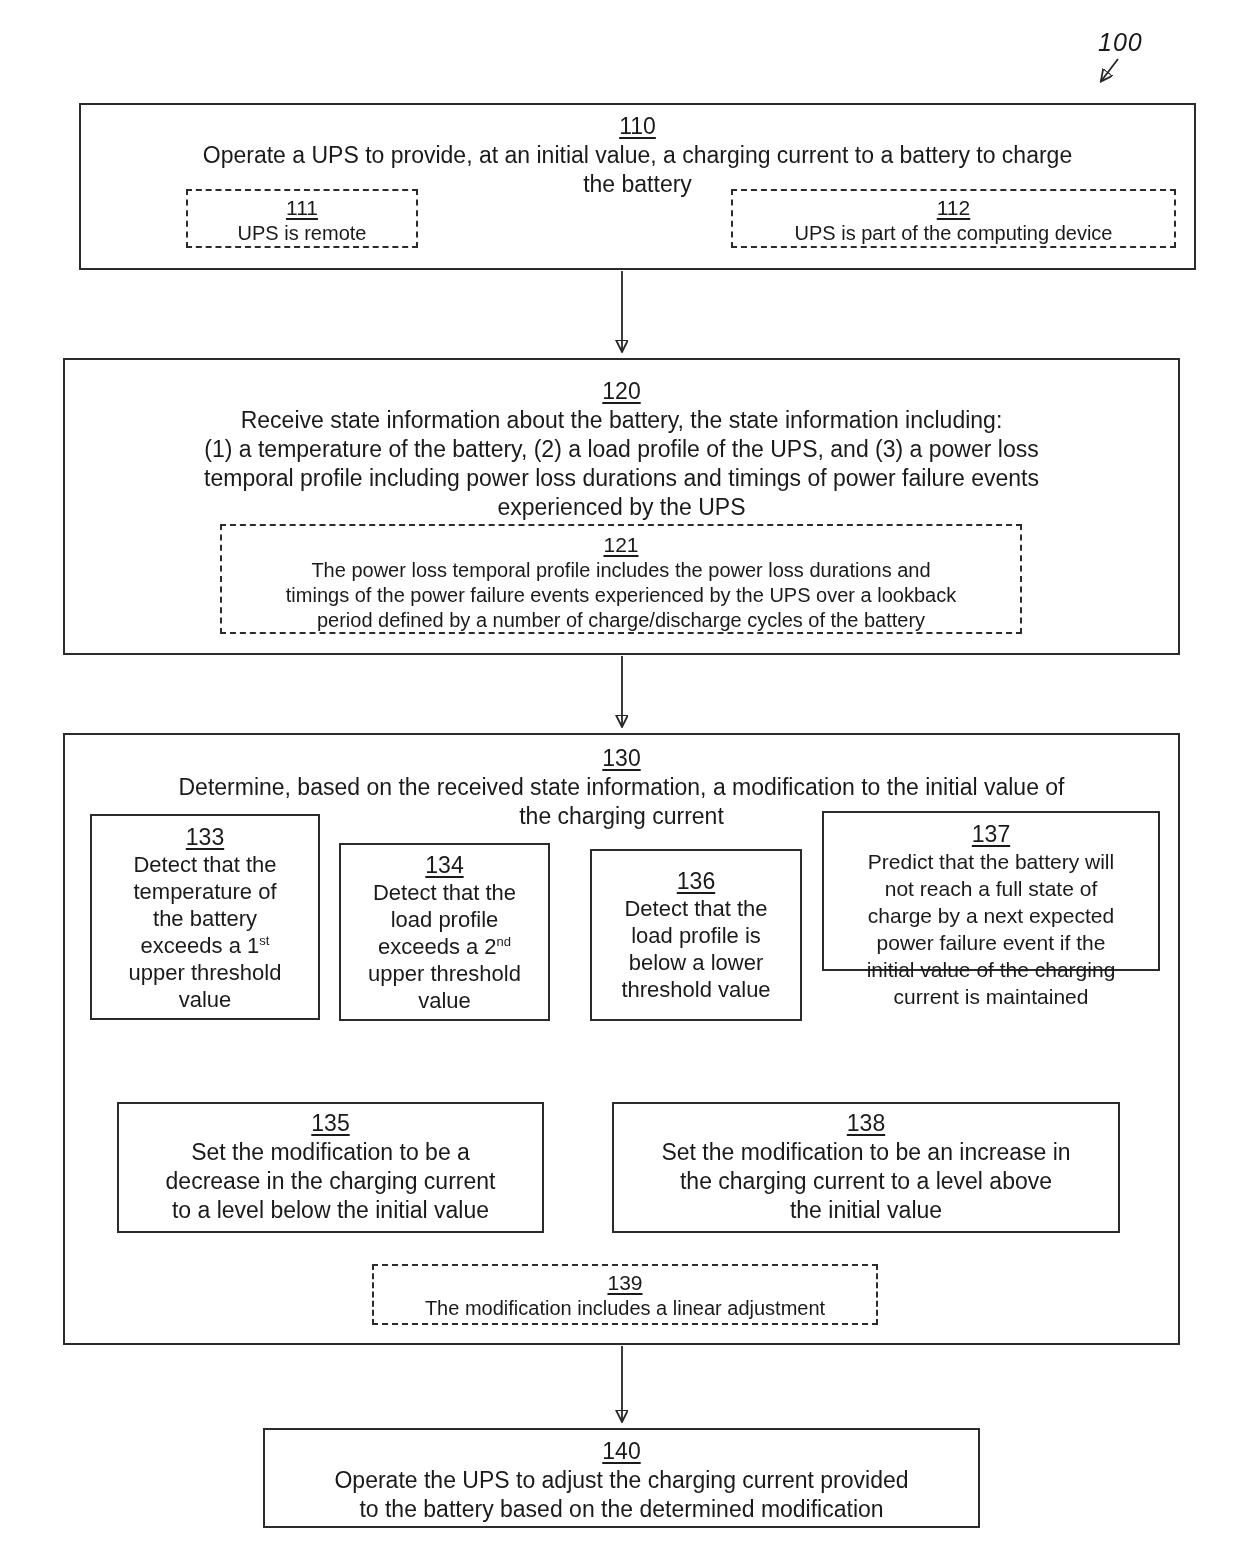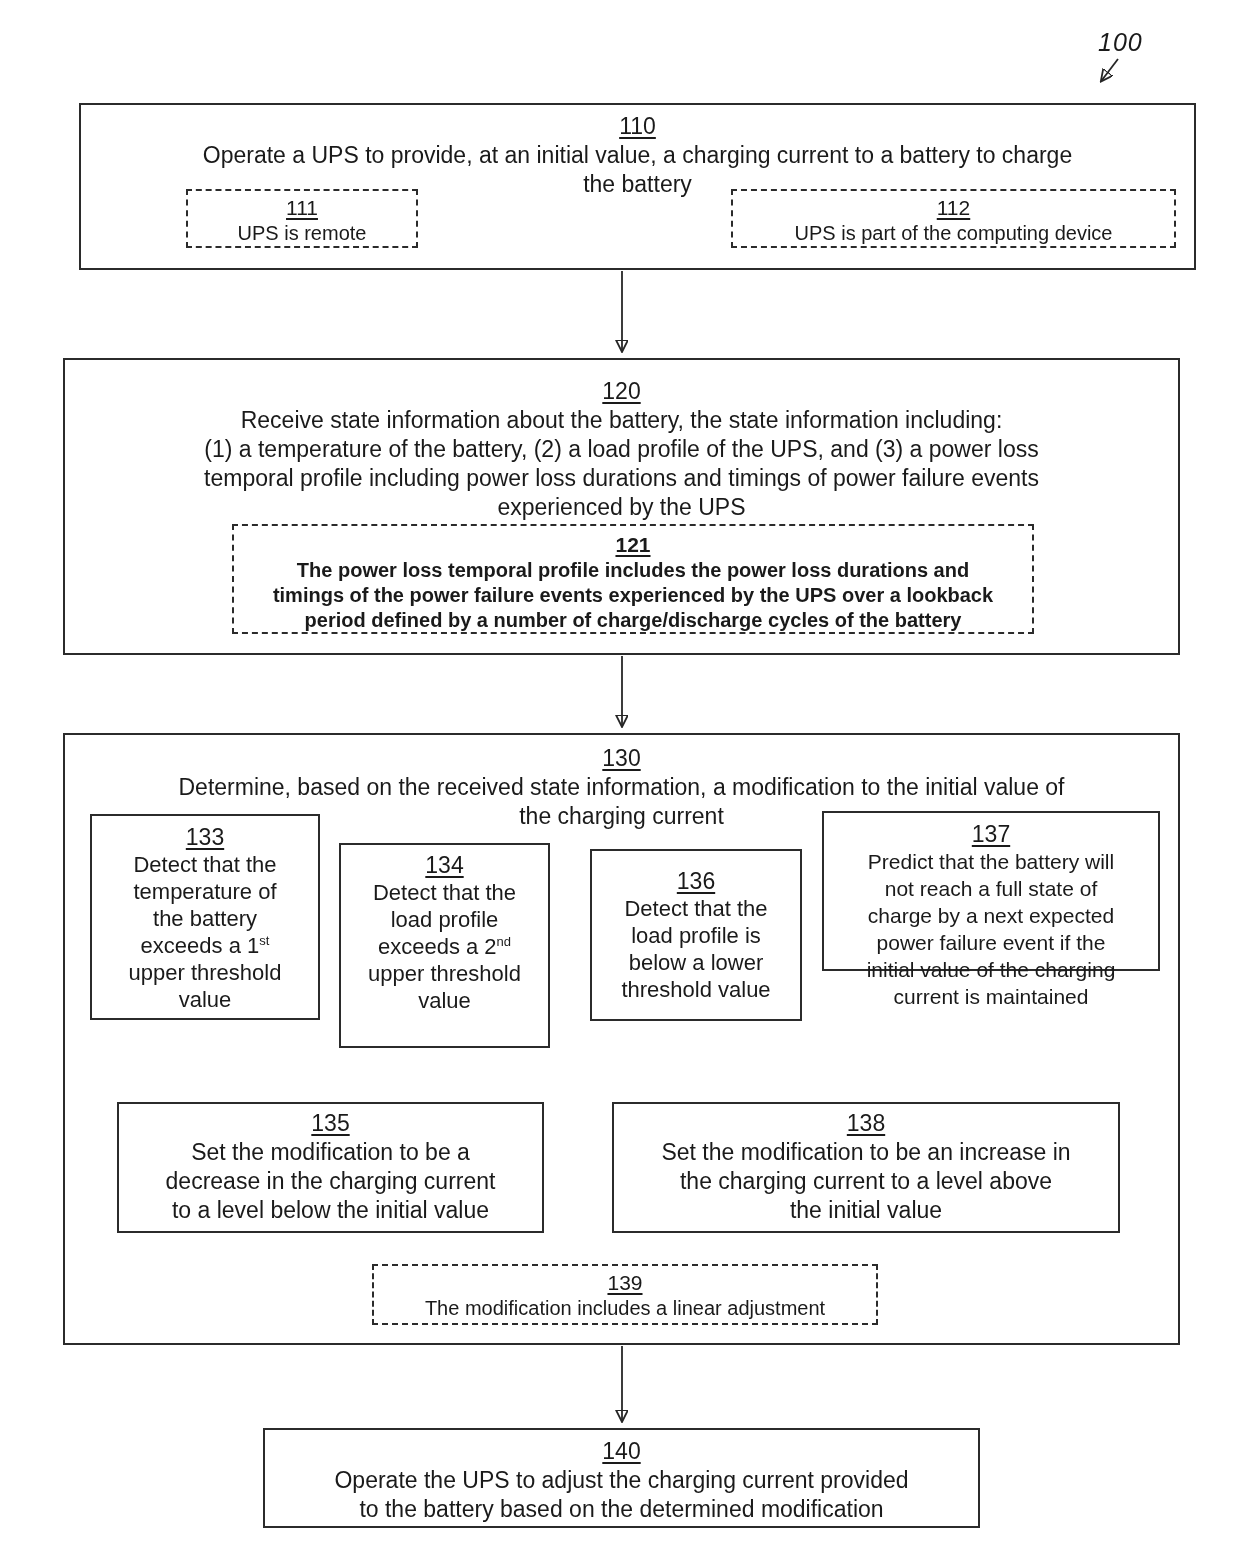--- a/index.html
+++ b/index.html
@@ -57,24 +57,24 @@
 
   
   .b110 { left: 63px;  top: 103px;  width: 1117px; height: 167px; padding-top: 7px; margin-left: 16px; }
   .b120 { left: 63px;  top: 358px;  width: 1117px; height: 297px; padding-top: 17px; }
   .b130 { left: 63px;  top: 733px;  width: 1117px; height: 612px; padding-top: 9px; }
   .b140 { left: 263px; top: 1428px; width: 717px;  height: 100px; padding-top: 7px; }
 
   
   .b111 { left: 105px; top: 84px;  width: 232px; height: 59px; padding-top: 4px; }
   .b112 { left: 650px; top: 84px;  width: 445px; height: 59px; padding-top: 4px; }
-  .b121 { left: 167px; top: 164px; width: 802px; height: 110px; padding-top: 6px; font-weight: bold; }
+  .b121 { left: 155px; top: 164px; width: 802px; height: 110px; padding-top: 6px; }
 
   .b133 { left: 25px;  top: 79px;  width: 230px; height: 206px; padding-top: 7px; }
-  .b134 { left: 274px; top: 108px; width: 211px; height: 205px; padding-top: 6px; }
+  .b134 { left: 274px; top: 108px; width: 211px; height: 178px; padding-top: 6px; }
   .b136 { left: 525px; top: 114px; width: 212px; height: 172px; padding-top: 16px; }
   .b137 { left: 757px; top: 76px;  width: 338px; height: 160px; padding-top: 7px; }
   .b133 .txt, .b134 .txt, .b136 .txt { font-size: 22px; line-height: 27px; }
   .b137 .txt { font-size: 21px; line-height: 27px; }
   .b133 .num, .b134 .num, .b136 .num, .b137 .num { line-height: 28px; }
 
   .b135 { left: 52px;  top: 367px; width: 427px; height: 131px; padding-top: 5px; }
   .b138 { left: 547px; top: 367px; width: 508px; height: 131px; padding-top: 5px; }
   .b139 { left: 307px; top: 529px; width: 506px; height: 61px;  padding-top: 4px; }
 </style>

